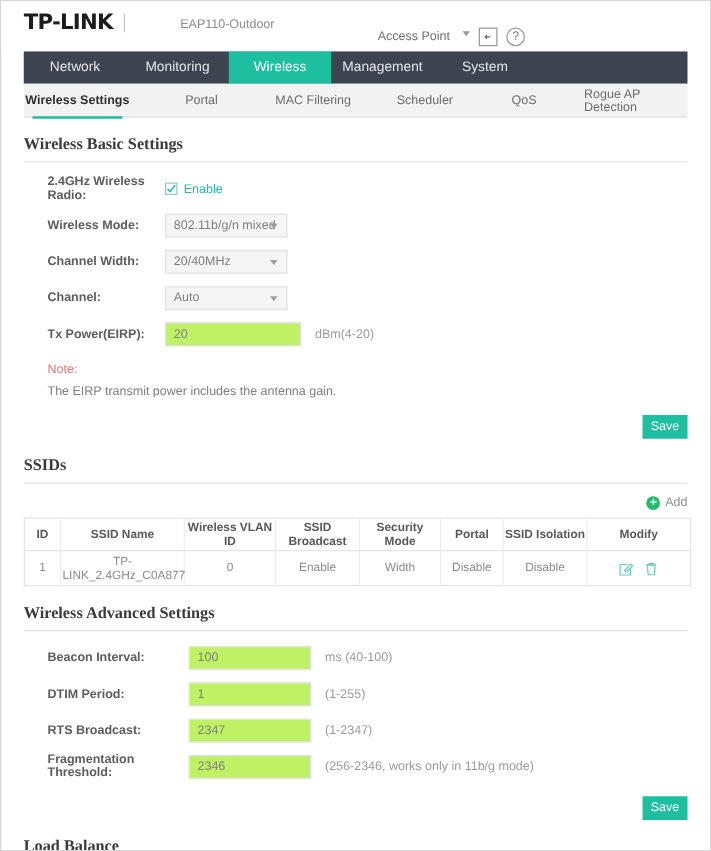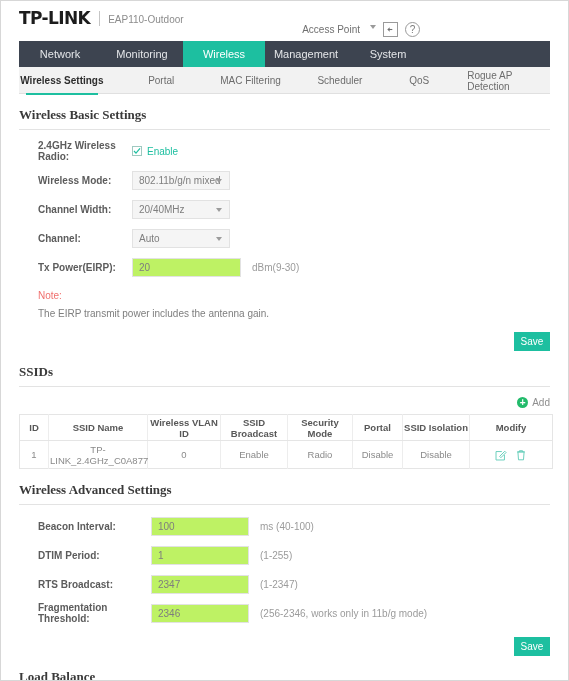--- a/index.html
+++ b/index.html
@@ -49,20 +49,21 @@
   .brand-divider {
     width: 1px;
     height: 15px;
     background: #c5c5c5;
     margin: 0 8px 0 9px;
   }
   .brand-model {
     font-size: 10px;
     color: #8c8c8c;
     padding-top: 3px;
+    margin-left: 36px;
   }
   .header-right {
     position: absolute;
     right: 148px;
     top: 21px;
     display: flex;
     align-items: center;
     gap: 7px;
   }
   .mode-select {
@@ -447,21 +448,21 @@
           <span>Auto</span>
           <span class="caret"></span>
         </div>
       </div>
     </div>
 
     <div class="frow">
       <div class="flabel">Tx Power(EIRP):</div>
       <div class="fctrl">
         <input class="tp-input" style="width: 109px;" value="20">
-        <span class="fhint">dBm(9-30)</span>
+        <span class="fhint">dBm(4-20)</span>
       </div>
     </div>
 
     <div class="note-title">Note:</div>
     <div class="note-text">The EIRP transmit power includes the antenna gain.</div>
 
     <div class="save-row">
       <button class="btn-save">Save</button>
     </div>
 
@@ -497,21 +498,21 @@
           <th>SSID Isolation</th>
           <th>Modify</th>
         </tr>
       </thead>
       <tbody>
         <tr>
           <td>1</td>
           <td>TP-LINK_2.4GHz_C0A877</td>
           <td>0</td>
           <td>Enable</td>
-          <td>Radio</td>
+          <td>Width</td>
           <td>Disable</td>
           <td>Disable</td>
           <td>
             <div class="mod-icons">
               <svg width="12" height="12" viewBox="0 0 14 14">
                 <path d="M1.2 3 H8 M1.2 3 V12.8 H11 V7" stroke="#63cdb9" stroke-width="1.1" fill="none"></path>
                 <path d="M5.4 8.6 L11.4 2.6 L12.9 4.1 L6.9 10.1 Z" stroke="#63cdb9" stroke-width="1.1" fill="none"></path>
               </svg>
               <svg width="12" height="12" viewBox="0 0 14 14">
                 <path d="M2.4 3.4 H11.6 M5.2 3.4 V2 H8.8 V3.4" stroke="#63cdb9" stroke-width="1.1" fill="none"></path>

